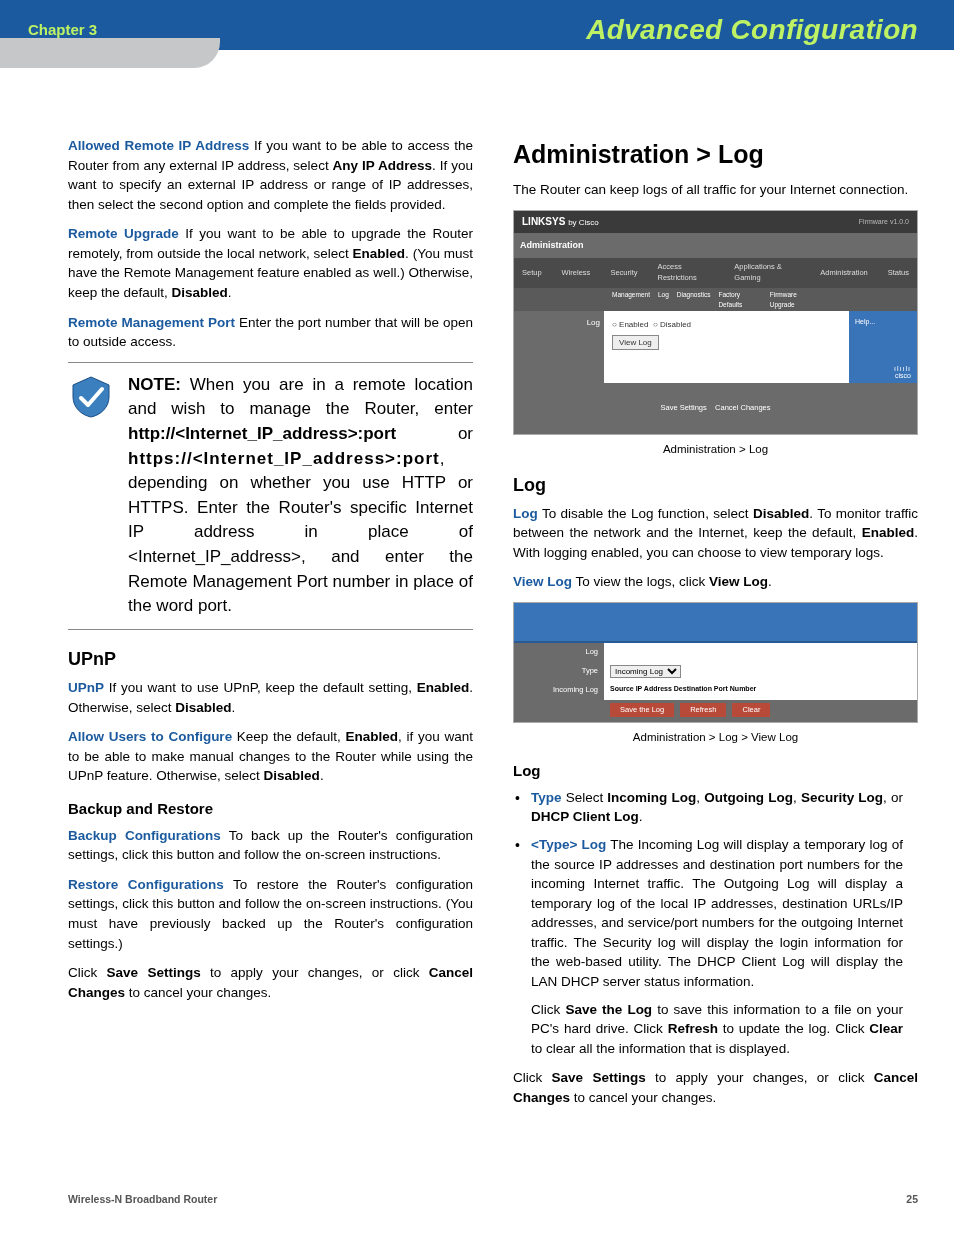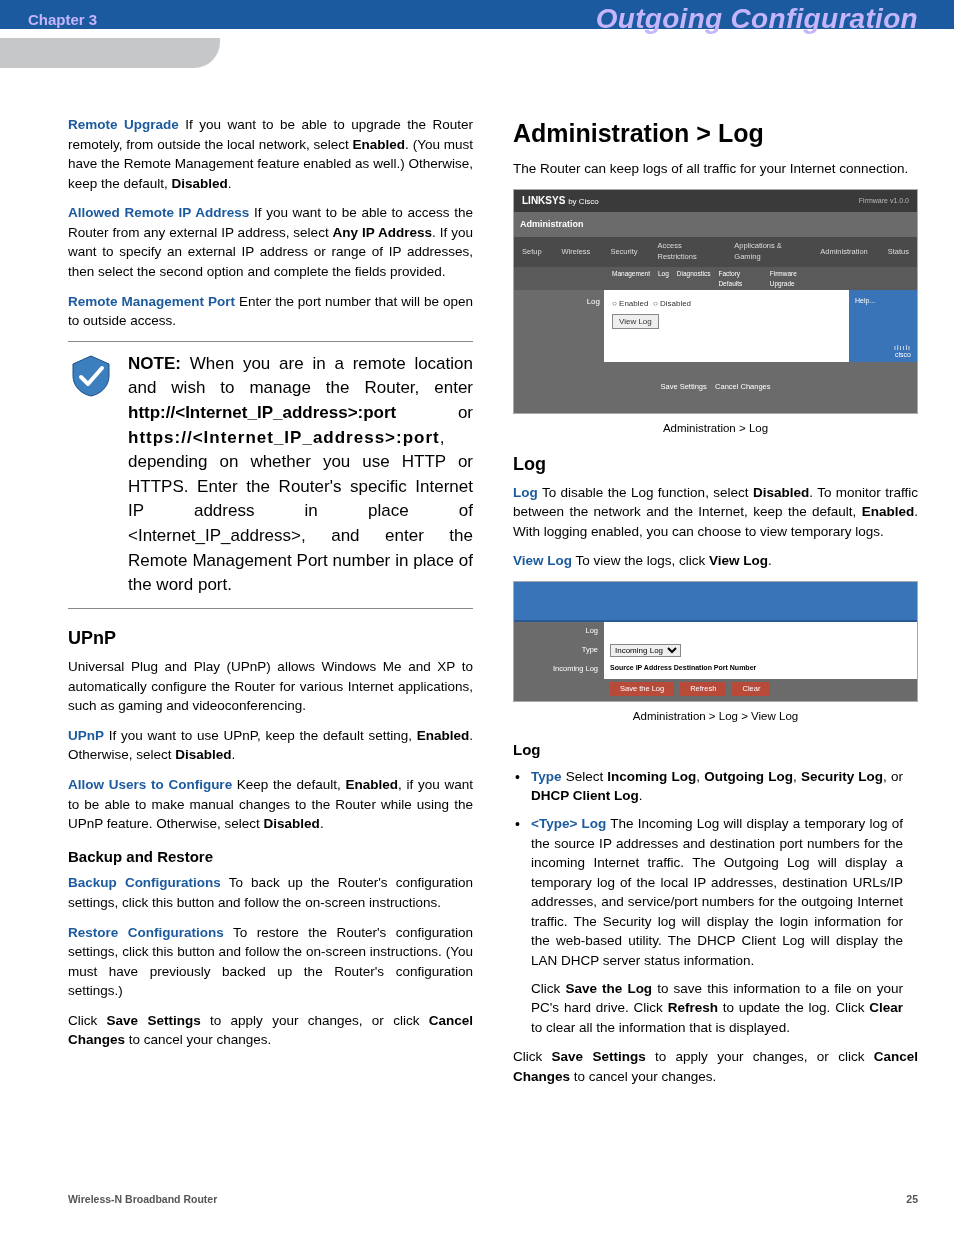--- a/index.html
+++ b/index.html
@@ -10,26 +10,26 @@
     background: #fff;
     width: 954px;
     height: 1235px;
     position: relative;
     font-size: 13.5px;
     line-height: 1.45;
     color: #000;
   }
   .header {
     background: #1b5a9e;
-    height: 29px;
+    height: 50px;
     display: flex;
     justify-content: space-between;
     align-items: center;
     padding: 10px 36px 0 28px;
-    color: #c4b5fd;
+    color: #bef264;
   }
   .chapter-label {
     font-weight: bold;
     font-size: 15px;
   }
   .header-title {
     font-weight: bold;
     font-style: italic;
     font-size: 28px;
     font-family: "Myriad Pro Cond", "Arial Narrow", sans-serif;
@@ -270,54 +270,53 @@
     font-size: 10.5px;
     color: #555;
     font-weight: bold;
   }
 </style>
 </head>
 <body>
 
 <div class="header">
   <span class="chapter-label">Chapter 3</span>
-  <span class="header-title">Outgoing Configuration</span>
+  <span class="header-title">Advanced Configuration</span>
 </div>
 <div class="gray-tab"></div>
 
 <div class="content">
 
   <div class="col">
 
     <p>
+      <span class="blue-bold">Allowed Remote IP Address</span><span>  If you want to be able to access the Router from any external IP address, select </span><b>Any IP Address</b><span>. If you want to specify an external IP address or range of IP addresses, then select the second option and complete the fields provided.</span>
+    </p>
+
+    <p>
       <span class="blue-bold">Remote Upgrade</span><span>  If you want to be able to upgrade the Router remotely, from outside the local network, select </span><b>Enabled</b><span>. (You must have the Remote Management feature enabled as well.) Otherwise, keep the default, </span><b>Disabled</b><span>.</span>
-    </p>
-
-    <p>
-      <span class="blue-bold">Allowed Remote IP Address</span><span>  If you want to be able to access the Router from any external IP address, select </span><b>Any IP Address</b><span>. If you want to specify an external IP address or range of IP addresses, then select the second option and complete the fields provided.</span>
     </p>
 
     <p>
       <span class="blue-bold">Remote Management Port</span><span>  Enter the port number that will be open to outside access.</span>
     </p>
 
     <div class="note-box">
       <div class="note-icon-wrap">
         <svg viewBox="0 0 44 44">
           <path d="M22 2 L40 10 L40 22 C40 32 32 40 22 42 C12 40 4 32 4 22 L4 10 Z" fill="#3b7fbf" stroke="#1b4e85" stroke-width="1"></path>
           <path d="M12 23 L19 30 L33 14" fill="none" stroke="#fff" stroke-width="4" stroke-linecap="round" stroke-linejoin="round"></path>
         </svg>
       </div>
       <div class="note-text">
         <b>NOTE:</b><span> When you are in a remote location and wish to manage the Router, enter </span><b>http://&lt;Internet_IP_address&gt;:port</b><span> or </span><b style="letter-spacing:1px">https://&lt;Internet_IP_address&gt;:port</b><span>, depending on whether you use HTTP or HTTPS. Enter the Router's specific Internet IP address in place of &lt;Internet_IP_address&gt;, and enter the Remote Management Port number in place of the word port.</span>
       </div>
     </div>
 
     <h3 class="sub">UPnP</h3>
-    <p>Universal Plug and Play (UPnP) allows Windows Me and XP to automatically configure the Router for various Internet applications, such as gaming and videoconferencing.</p>
     <p>
       <span class="blue-bold">UPnP</span><span>  If you want to use UPnP, keep the default setting, </span><b>Enabled</b><span>. Otherwise, select </span><b>Disabled</b><span>.</span>
     </p>
     <p>
       <span class="blue-bold">Allow Users to Configure</span><span>  Keep the default, </span><b>Enabled</b><span>, if you want to be able to make manual changes to the Router while using the UPnP feature. Otherwise, select </span><b>Disabled</b><span>.</span>
     </p>
 
     <h4 class="subsub">Backup and Restore</h4>
     <p>
       <span class="blue-bold">Backup Configurations</span><span> To back up the Router's configuration settings, click this button and follow the on-screen instructions.</span>

